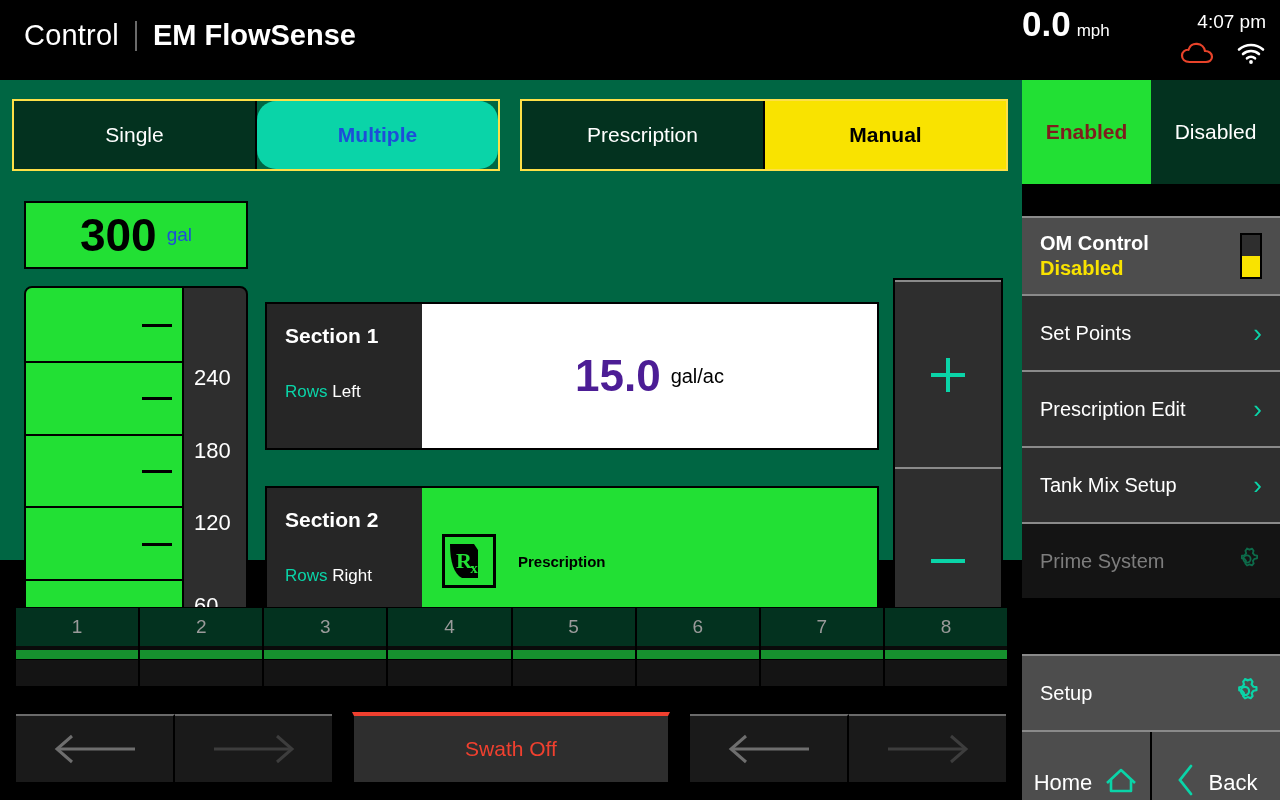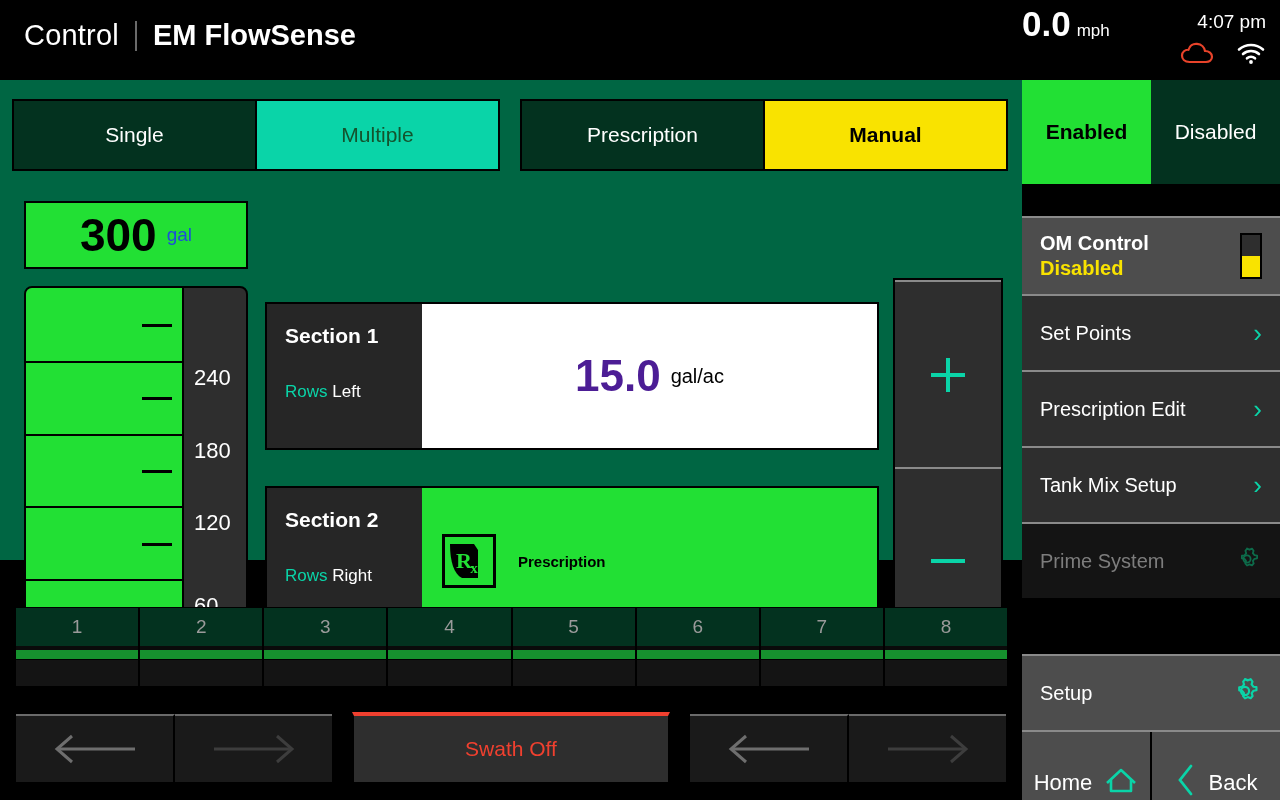--- a/index.html
+++ b/index.html
@@ -25,27 +25,27 @@
   .speed-val { font-size: 35px; font-weight: 700; line-height: 1; }
   .speed-unit { font-size: 17px; margin-left: 6px; font-weight: 400; }
   .clock { position: absolute; right: 14px; top: 11px; font-size: 19px; }
 
   .status-icons { position: absolute; right: 14px; top: 42px; display: flex; align-items: center; gap: 22px; }
 
   
   .main { position: absolute; left: 0; top: 80px; width: 1020px; height: 720px; }
 
   .tabrow { position: absolute; left: 12px; top: 19px; width: 996px; height: 72px; display: flex; gap: 20px; }
-  .tabgroup { display: flex; flex: 1; border: 2px solid #000000; }
+  .tabgroup { display: flex; flex: 1; border: 2px solid #fde047; }
   .tab {
     flex: 1; display: flex; align-items: center; justify-content: center;
     font-size: 21px; background: #03321f; color: #fff; border-right: 2px solid #000;
   }
   .tab:last-child { border-right: none; }
-  .tab.sel-teal { background: #0ad4a8; color: #14532d; font-weight: 400; }
+  .tab.sel-teal { background: #0ad4a8; color: #1d4ed8; font-weight: 700; border-radius: 19px; }
   .tab.sel-yellow { background: #f9e300; color: #000; font-weight: 700; }
 
   
   .volbox {
     position: absolute; left: 24px; top: 121px; width: 224px; height: 68px;
     background: #22e034; border: 2px solid #000;
     display: flex; align-items: center; justify-content: center;
   }
   .vol-num { font-size: 46px; font-weight: 700; color: #000; line-height: 1; }
   .vol-unit { font-size: 19px; color: #1d4ed8; margin-left: 10px; }
@@ -104,21 +104,21 @@
   .swath {
     flex: 1; background: #2e2e2e; border: 2px solid #000; border-top: 4px solid #f0402f;
     display: flex; align-items: center; justify-content: center;
     color: #f0402f; font-size: 21px;
   }
 
   
   .side { position: absolute; left: 1022px; top: 80px; width: 258px; height: 720px; background: #000; }
   .ed-row { display: flex; height: 104px; }
   .ed-btn { flex: 1; display: flex; align-items: center; justify-content: center; font-size: 21px; font-weight: 700; }
-  .ed-btn.on { background: #22e034; color: #000000; }
+  .ed-btn.on { background: #22e034; color: #7f1d1d; }
   .ed-btn.off { background: #03321f; color: #fff; font-weight: 400; }
 
   .s-item {
     position: relative; height: 76px; background: #2e2e2e; border-top: 2px solid #8a8a8a;
     display: flex; align-items: center; padding: 0 18px; color: #fff;
   }
   .s-item.light { background: #4d4d4d; }
   .s-item.dim { background: #141414; }
   .s-item.tall { height: 78px; margin-top: 32px; }
   .s-label { font-size: 20px; flex: 1; }

